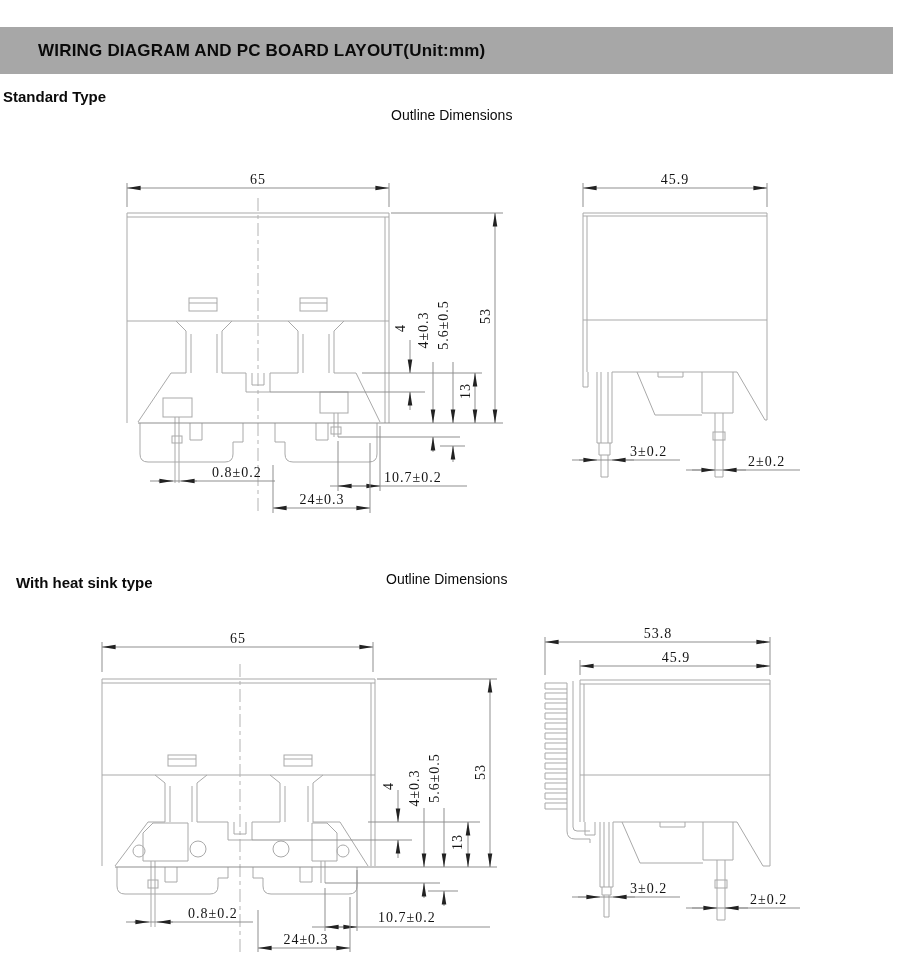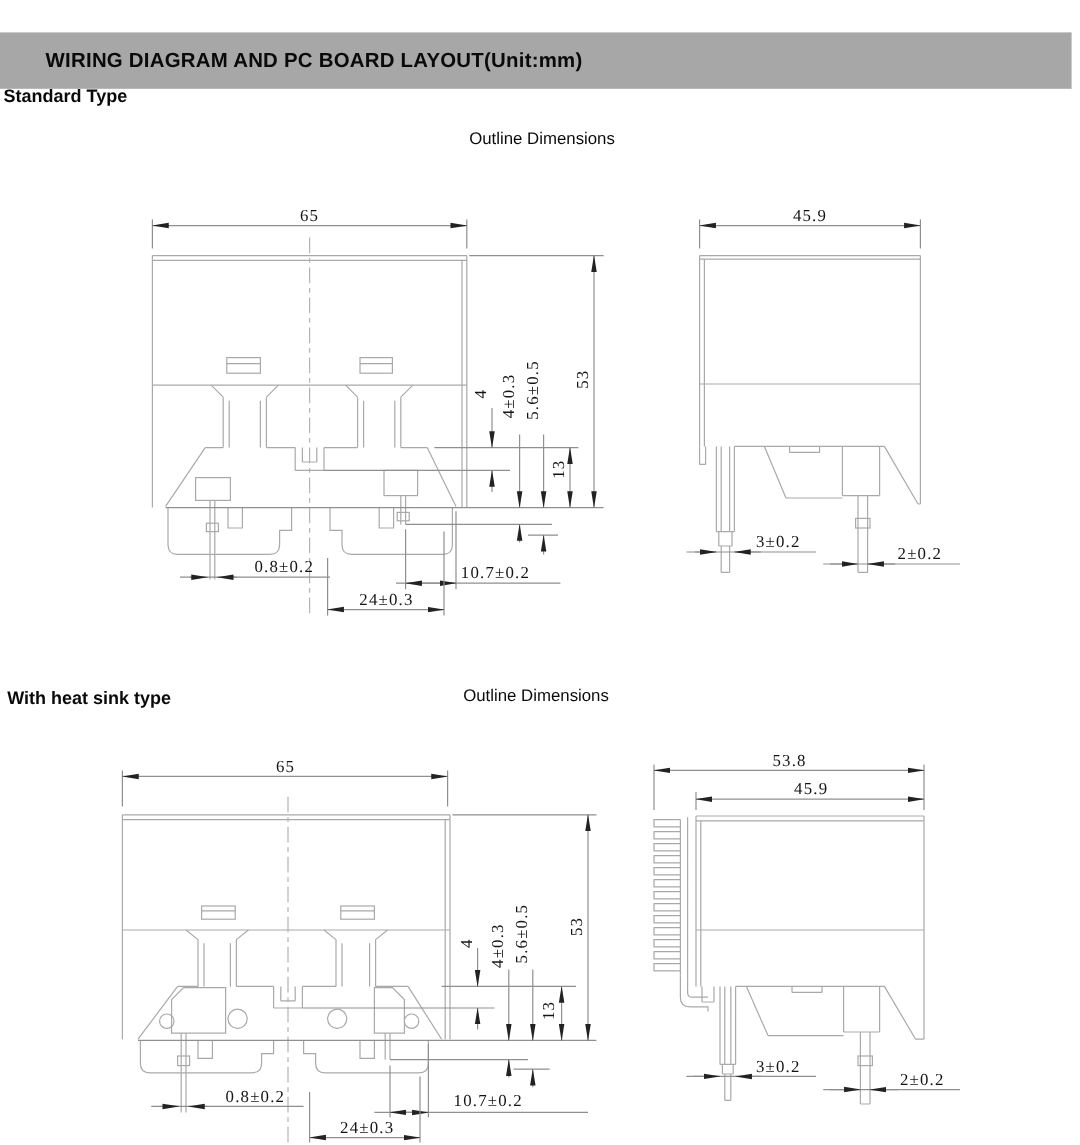--- a/index.html
+++ b/index.html
@@ -17,23 +17,23 @@
 </style>
 </head>
 <body>
 
 <div class="page">
 
   <div class="header-bar" style="background:#a7a7a7;">
     <span class="header-title">WIRING DIAGRAM AND PC BOARD LAYOUT(Unit:mm)</span>
   </div>
 
-  <div class="sec-label" style="left:3px;top:72px;text-align:right;">Standard Type</div>
+  <div class="sec-label" style="left:3px;top:88px;text-align:right;">Standard Type</div>
   <div class="sub-label" style="left:391px;top:107px;">Outline Dimensions</div>
-  <div class="sec-label" style="left:6px;top:574px;">With heat sink type</div>
+  <div class="sec-label" style="left:16px;top:574px;">With heat sink type</div>
   <div class="sub-label" style="left:386px;top:571px;">Outline Dimensions</div>
 
   <svg width="900" height="954" viewBox="0 0 900 954">
     <defs>
       <marker id="a" markerWidth="14" markerHeight="6" refX="13.6" refY="3" orient="auto-start-reverse" markerUnits="userSpaceOnUse">
         <path d="M14,3 L0,0.7 L0,5.3 Z" fill="#222"></path>
       </marker>
     </defs>
 
     <g>

